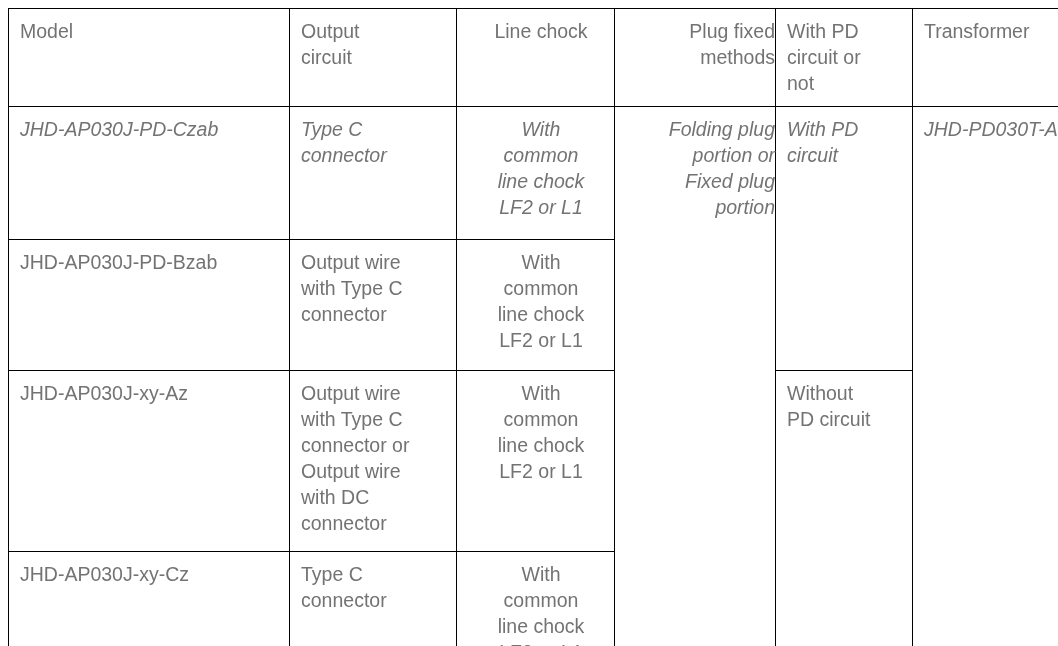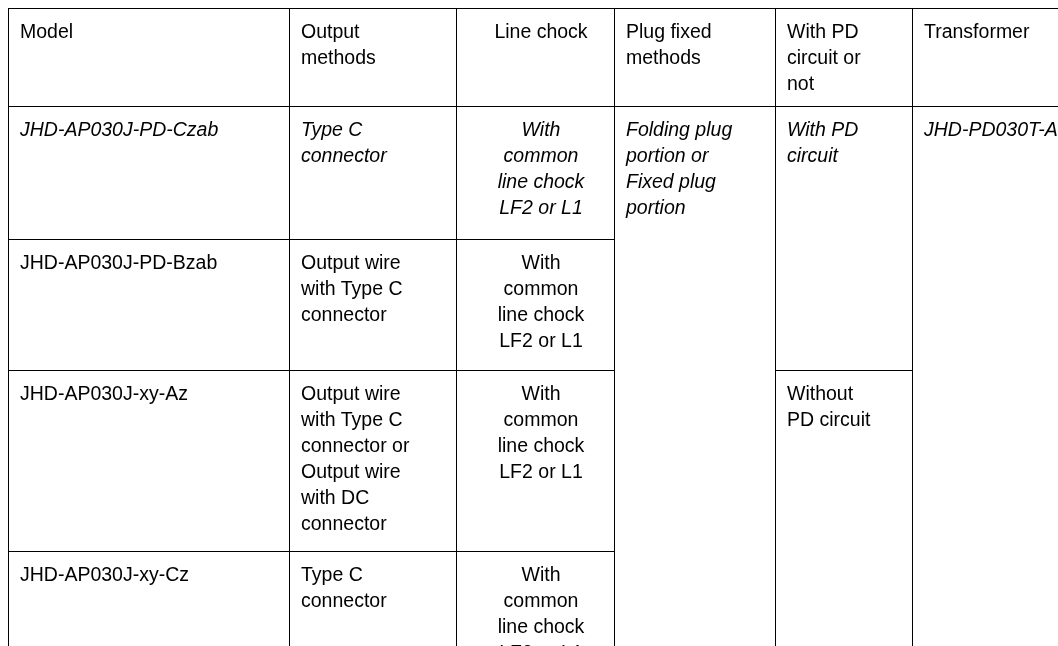--- a/index.html
+++ b/index.html
@@ -32,30 +32,30 @@
     background: #ffffff;
   }
 
   table.spec-table td {
     border: 1px solid #000000;
     vertical-align: top;
     padding: 9px 0 0 11px;
     font-size: 19.5px;
     line-height: 26px;
     font-family: "Liberation Sans", sans-serif;
-    color: #000000;
+    color: #737373;
     font-weight: normal;
     white-space: pre-line;
   }
 
   
   .col-model        { width: 269px; }
   .col-output       { width: 155px; }
   .col-chock        { width: 146px; text-align: center; }
-  .col-plug         { width: 149px; }
+  .col-plug         { width: 149px; text-align: right; }
   .col-pd           { width: 125px; }
   .col-transformer  { width: 196px; }
 
   
   tr.header-row td     { height: 88px; }
   tr.row-1 td          { height: 123px; font-style: italic; }
   tr.row-2 td          { height: 121px; }
   tr.row-3 td          { height: 171px; }
   tr.row-4 td          { height: 120px; }
 
@@ -68,21 +68,21 @@
 <body>
 
 <div class="page">
 
   <table class="spec-table">
     <tbody>
 
       <tr class="header-row">
         <td class="col-model">Model</td>
         <td class="col-output">Output
-methods</td>
+circuit</td>
         <td class="col-chock">Line chock</td>
         <td class="col-plug">Plug fixed
 methods</td>
         <td class="col-pd">With PD
 circuit or
 not</td>
         <td class="col-transformer">Transformer</td>
       </tr>
 
       <tr class="row-1">

